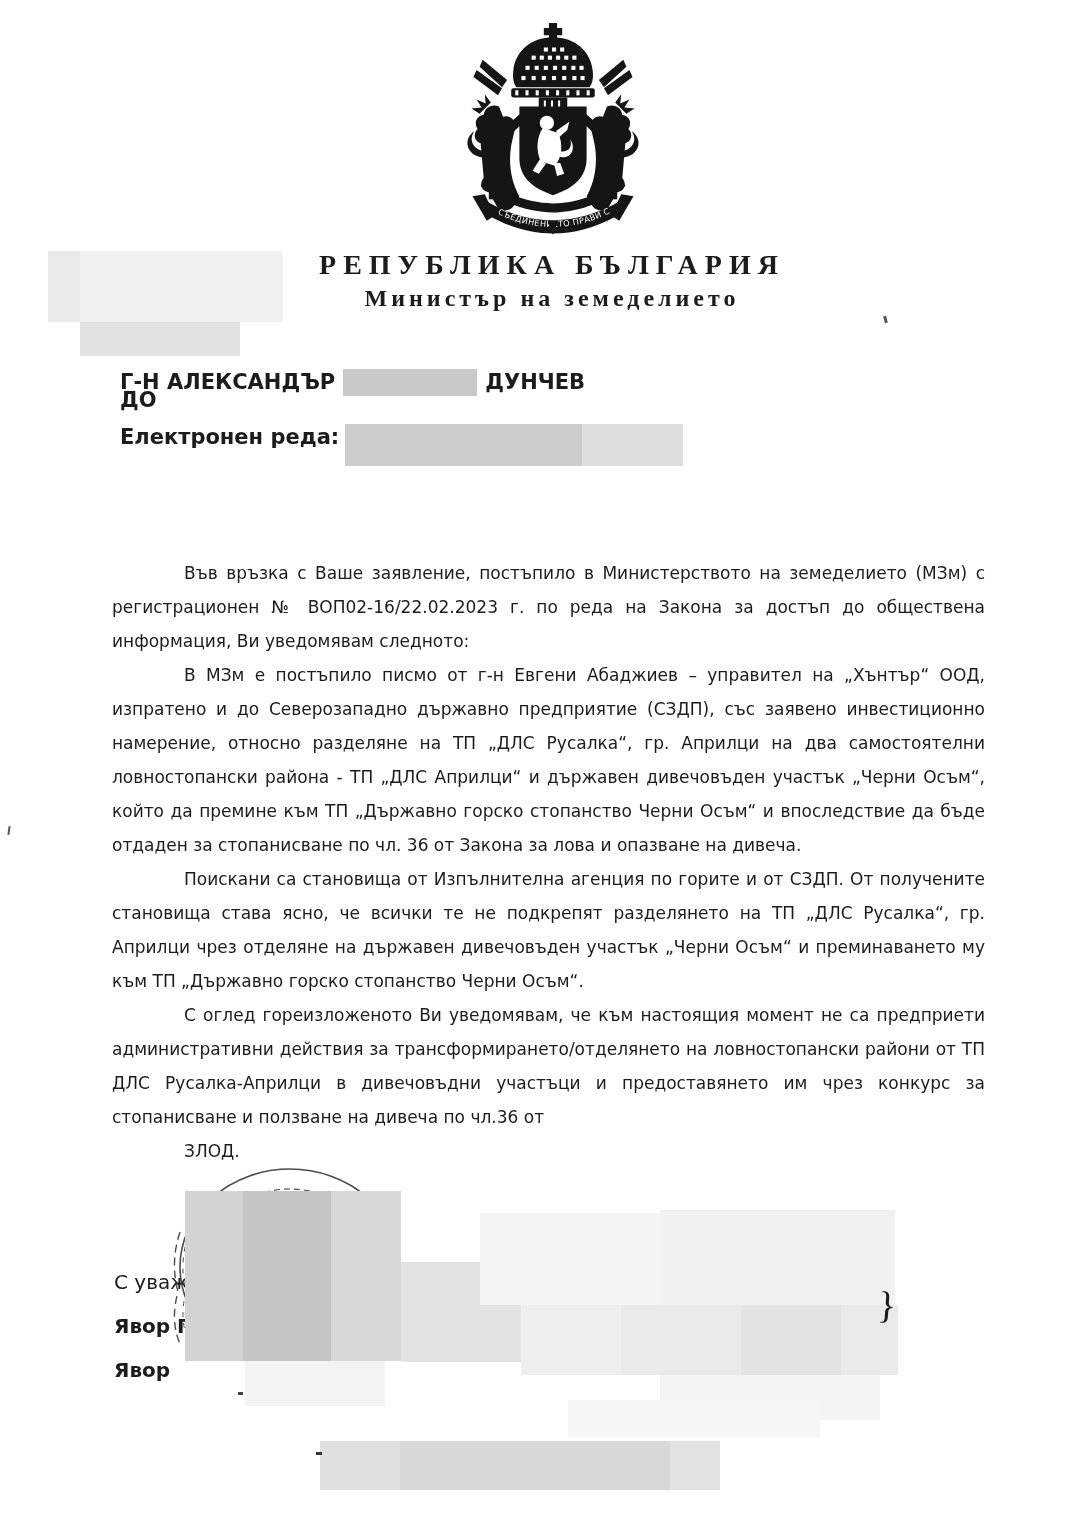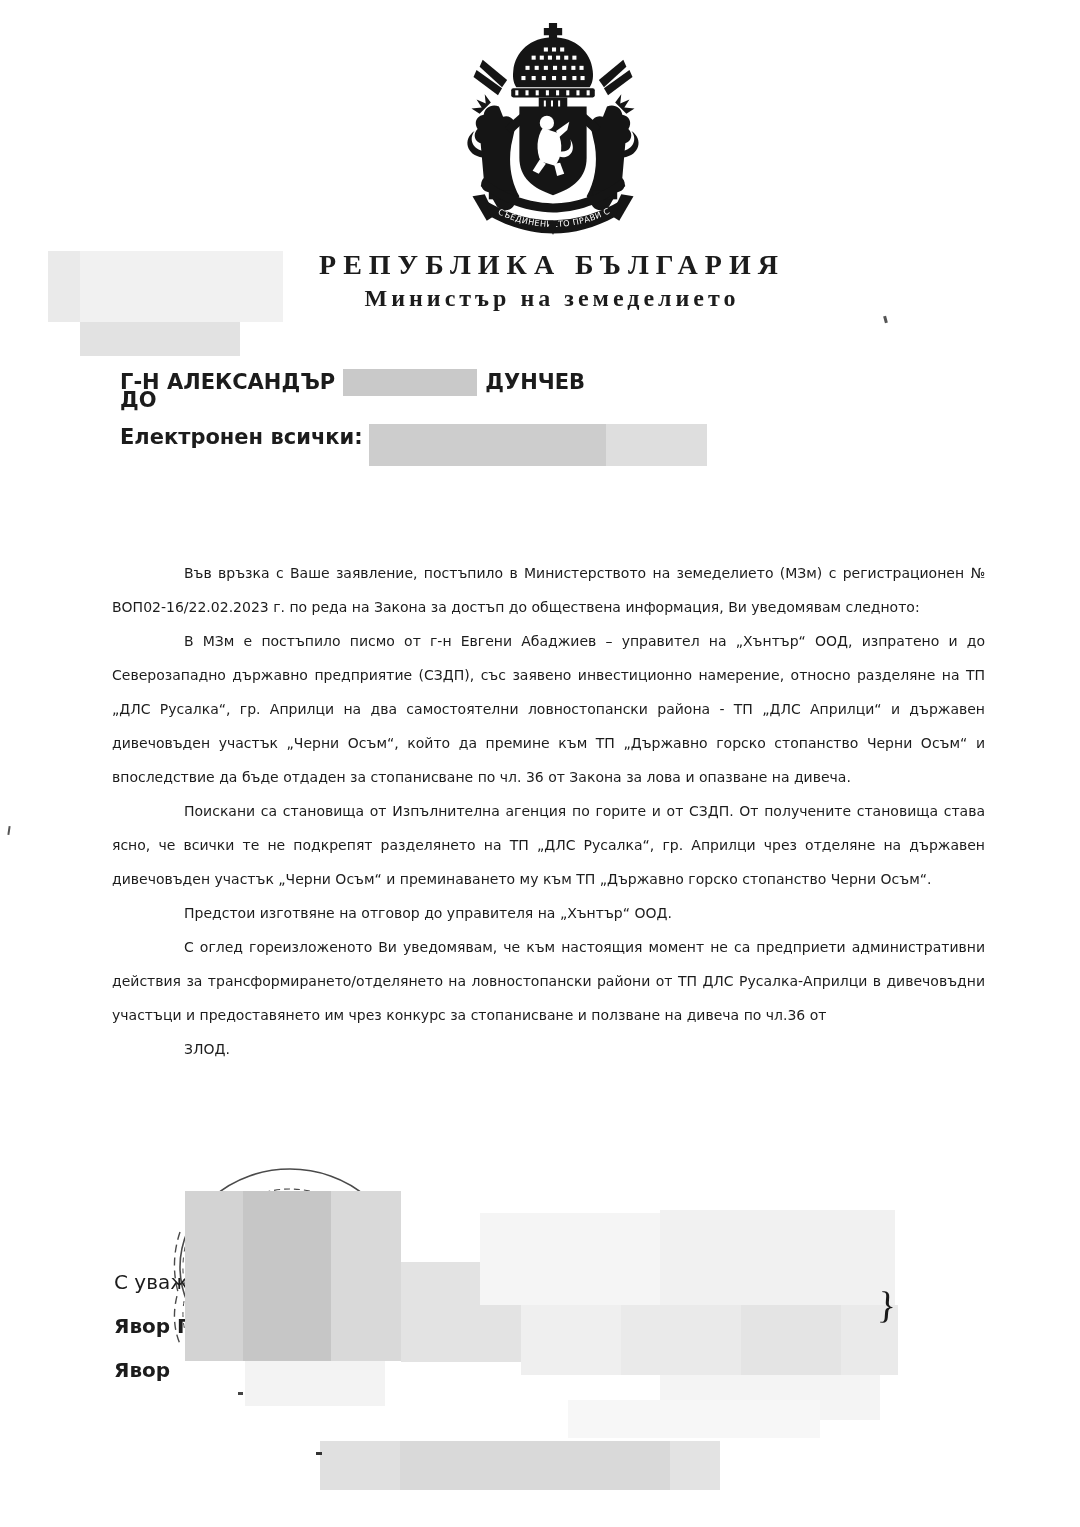--- a/index.html
+++ b/index.html
@@ -25,21 +25,21 @@
   .addr-name{top:369px;}
   .addr-email{top:424px;}
   .rd-inline{display:inline-block;background:#c9c9c9;}
   .rd-name{width:134px;height:27px;vertical-align:-7px;margin:0 8px;}
   .rd-email{width:338px;height:42px;vertical-align:-22px;margin-left:6px;
     background:linear-gradient(90deg,#cdcdcd 0 70%,#dedede 70%);}
   
   .salutation{position:absolute;left:185px;top:496px;font-weight:bold;font-size:21px;z-index:1;}
   .body-text{
     position:absolute;left:112px;top:556px;width:873px;
-    font-size:14px;line-height:34px;text-align:justify;z-index:1;
+    font-size:17px;line-height:34px;text-align:justify;z-index:1;
   }
   .body-text p{margin:0;text-indent:72px;}
   .zlod-line{margin:0;}
   
   .closing{position:absolute;left:114px;top:1260px;font-size:20px;line-height:44px;z-index:1;}
   .closing .bold{font-weight:bold;}
   
   .stamp{position:absolute;left:110px;top:1160px;width:300px;height:240px;z-index:2;opacity:.85;}
   
   .rd{position:absolute;z-index:3;}
@@ -155,29 +155,28 @@
   </svg>
 
   <div class="hdr-country">РЕПУБЛИКА БЪЛГАРИЯ</div>
   <div class="hdr-office">Министър на земеделието</div>
 
   <div class="addr-row addr-to">ДО</div>
   <div class="addr-row addr-name">
     <span>Г-Н АЛЕКСАНДЪР</span><span class="rd-inline rd-name"></span><span>ДУНЧЕВ</span>
   </div>
   <div class="addr-row addr-email">
-    <span>Електронен всички:</span><span class="rd-inline rd-email"></span>
+    <span>Електронен реда:</span><span class="rd-inline rd-email"></span>
   </div>
 
 
   <div class="body-text">
     <p>Във връзка с Ваше заявление, постъпило в Министерството на земеделието (МЗм) с регистрационен № ВОП02-16/22.02.2023 г. по реда на Закона за достъп до обществена информация, Ви уведомявам следното:</p>
     <p>В МЗм е постъпило писмо от г-н Евгени Абаджиев – управител на „Хънтър“ ООД, изпратено и до Северозападно държавно предприятие (СЗДП), със заявено инвестиционно намерение, относно разделяне на ТП „ДЛС Русалка“, гр. Априлци на два самостоятелни ловностопански района - ТП „ДЛС Априлци“ и държавен дивечовъден участък „Черни Осъм“, който да премине към ТП „Държавно горско стопанство Черни Осъм“ и впоследствие да бъде отдаден за стопанисване по чл. 36 от Закона за лова и опазване на дивеча.</p>
     <p>Поискани са становища от Изпълнителна агенция по горите и от СЗДП. От получените становища става ясно, че всички те не подкрепят разделянето на ТП „ДЛС Русалка“, гр. Априлци чрез отделяне на държавен дивечовъден участък „Черни Осъм“ и преминаването му към ТП „Държавно горско стопанство Черни Осъм“.</p>
-    <p>Предстои изготвяне на отговор до управителя на „Хънтър“ ООД.</p>
     <p>С оглед гореизложеното Ви уведомявам, че към настоящия момент не са предприети административни действия за трансформирането/отделянето на ловностопански райони от ТП ДЛС Русалка-Априлци в дивечовъдни участъци и предоставянето им чрез конкурс за стопанисване и ползване на дивеча по чл.36 от</p>
     <p class="zlod-line">ЗЛОД.</p>
   </div>
 
   <svg class="stamp" viewBox="0 0 300 240" aria-hidden="true">
     <ellipse cx="180" cy="107" rx="110" ry="98" fill="none" stroke="#2b2b2b" stroke-width="1.6"></ellipse>
     <ellipse cx="180" cy="107" rx="86" ry="78" fill="none" stroke="#2b2b2b" stroke-width="1.2" stroke-dasharray="6 4"></ellipse>
     <path d="M70 72q-10 30-2 60q-8 28 2 52" fill="none" stroke="#2b2b2b" stroke-width="1.4" stroke-dasharray="8 5"></path>
     <path d="M78 76q-9 28-2 56q-7 26 2 48" fill="none" stroke="#2b2b2b" stroke-width="1" stroke-dasharray="5 6"></path>
   </svg>

